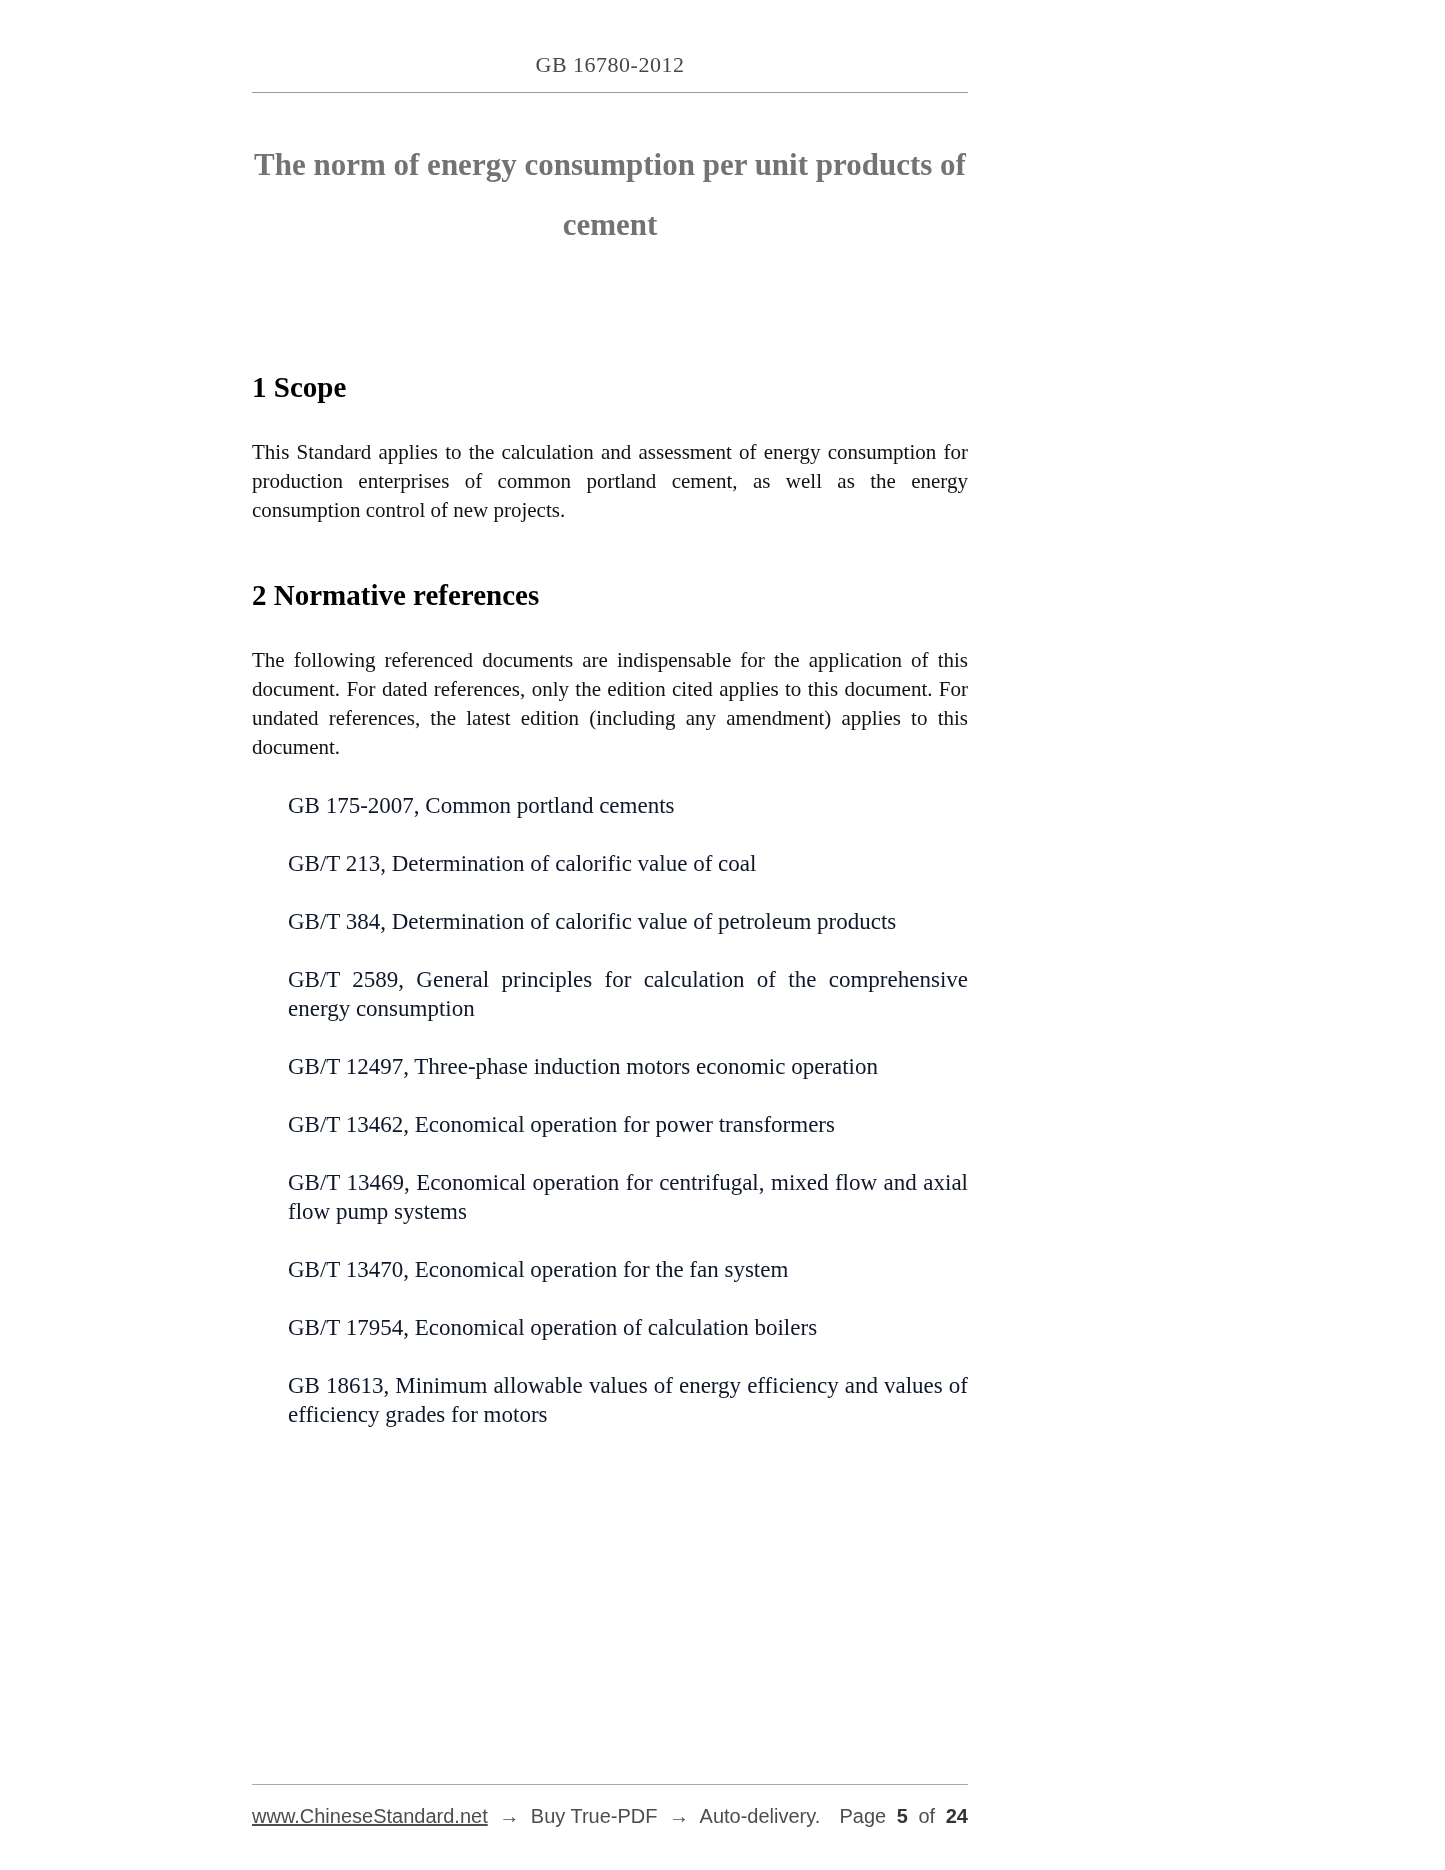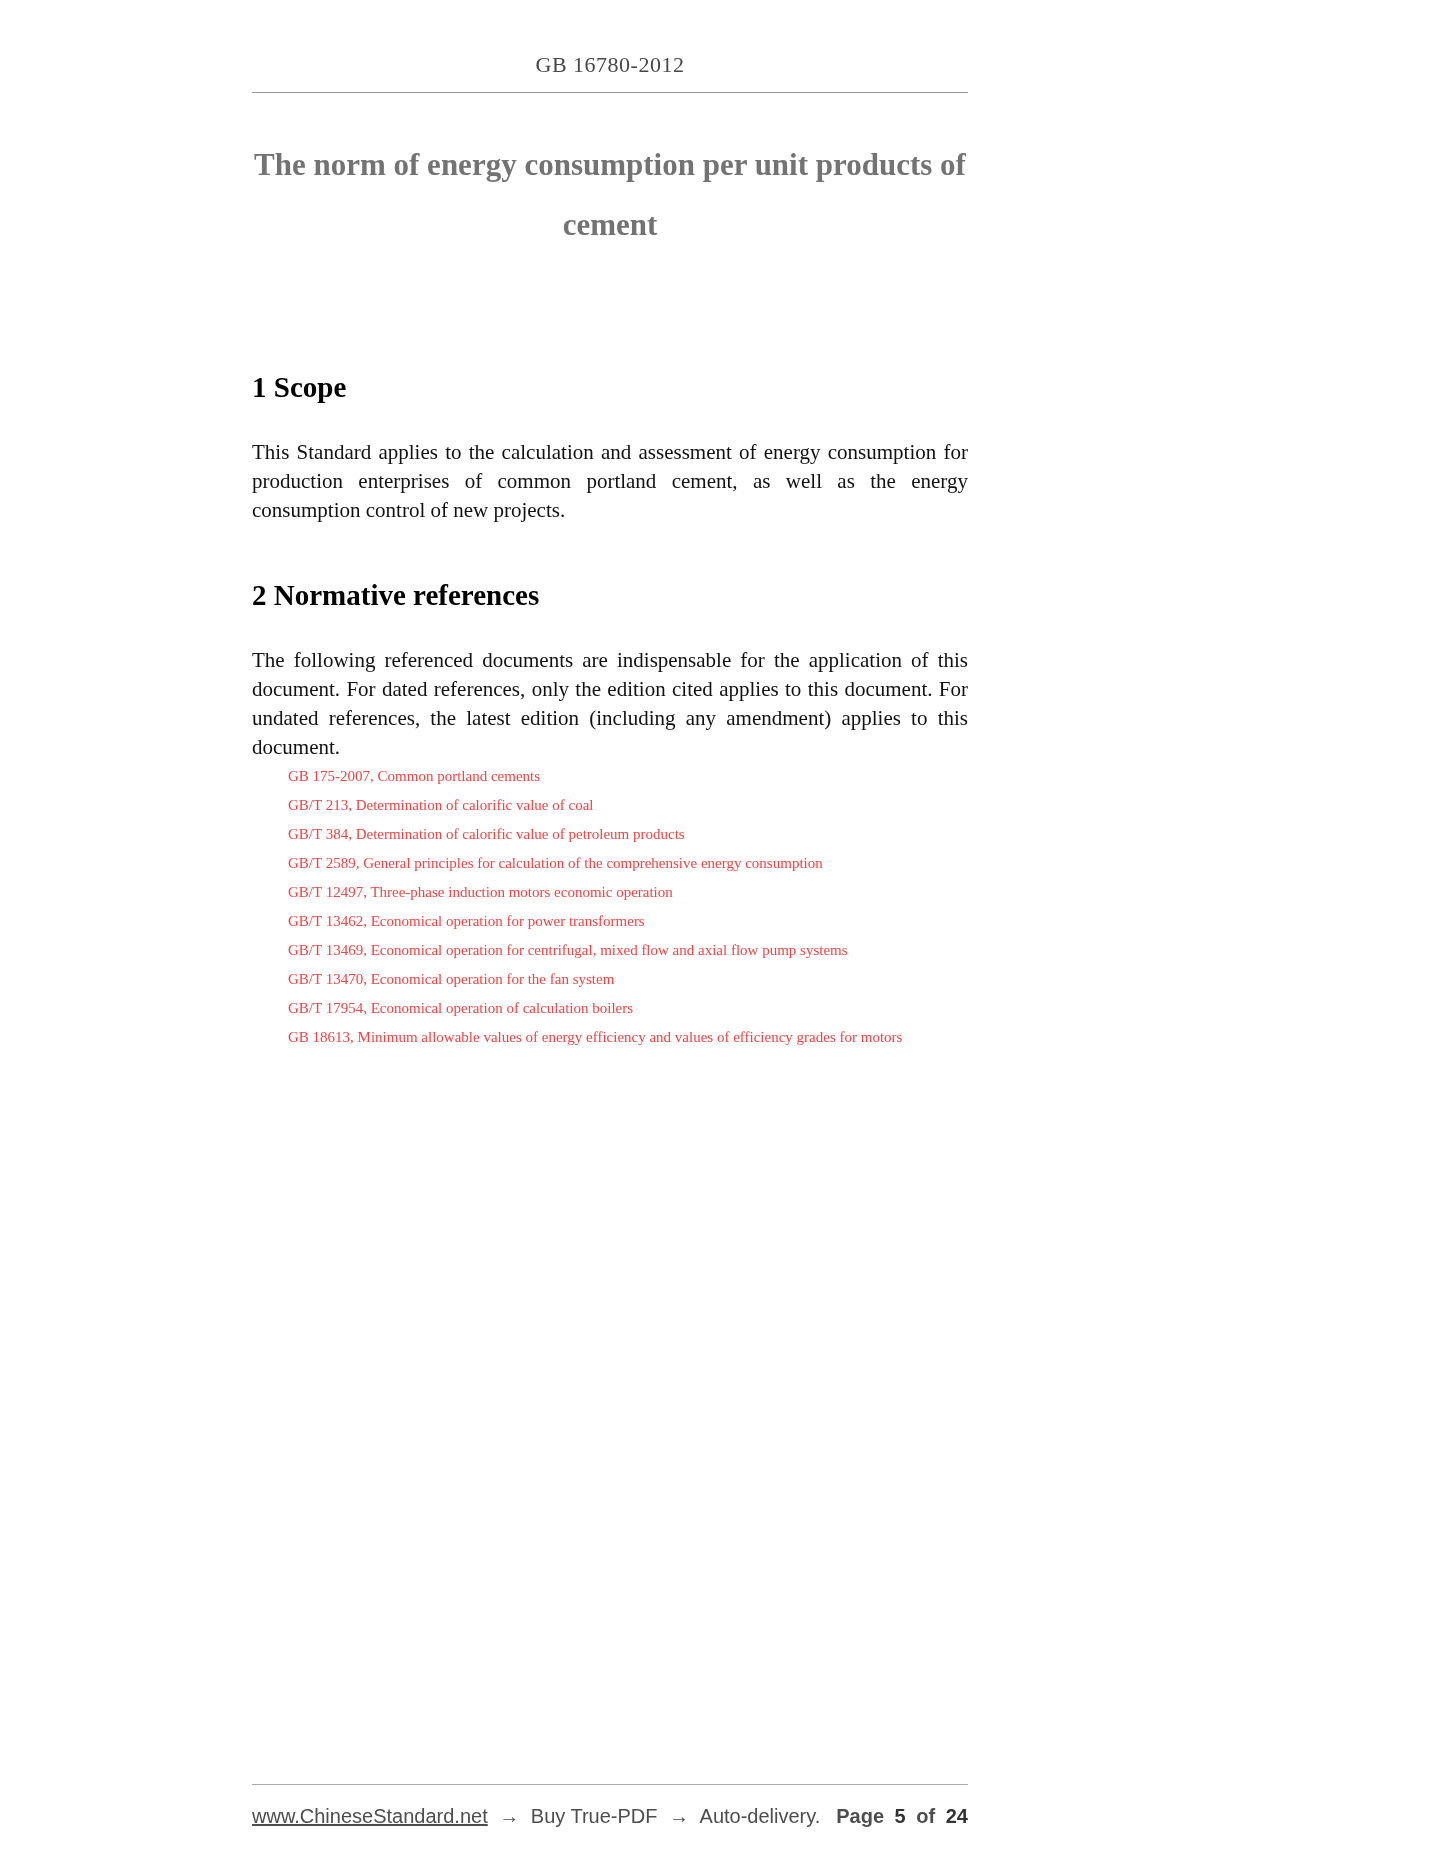--- a/index.html
+++ b/index.html
@@ -47,25 +47,26 @@
   .h-normative { margin-top: 54px; }
   .para {
     margin-top: 34px;
     font-size: 21px;
     line-height: 29px;
     text-align: justify;
     color: #111;
   }
   .para + .para { margin-top: 22px; }
   .ref-item {
+    margin-top: 29px;
     margin-left: 36px;
-    font-size: 15px;
+    font-size: 23px;
     line-height: 29px;
     text-align: justify;
-    color: #ef4444;
+    color: #0f172a;
   }
   .footer {
     position: absolute;
     left: 252px;
     right: 252px;
     bottom: 42px;
     border-top: 1px solid #a8a8a8;
     padding-top: 20px;
     font-family: "Liberation Sans", sans-serif;
     font-size: 20px;
@@ -74,21 +75,21 @@
     justify-content: space-between;
     align-items: baseline;
   }
   .footer-left span { margin-right: 6px; }
   .footer-link {
     text-decoration: underline;
     color: #4d4d4d;
     cursor: pointer;
   }
   .footer-right .pg-num { font-weight: bold; color: #333; }
-  .footer-right span { margin-left: 5px; font-weight: bold; }
+  .footer-right span { margin-left: 5px; }
   .footer-right span:first-child { margin-left: 0; }
 </style>
 </head>
 <body>
 
 <div class="page">
 
   <div class="doc-header">GB 16780-2012</div>
   <hr class="header-rule">
 

